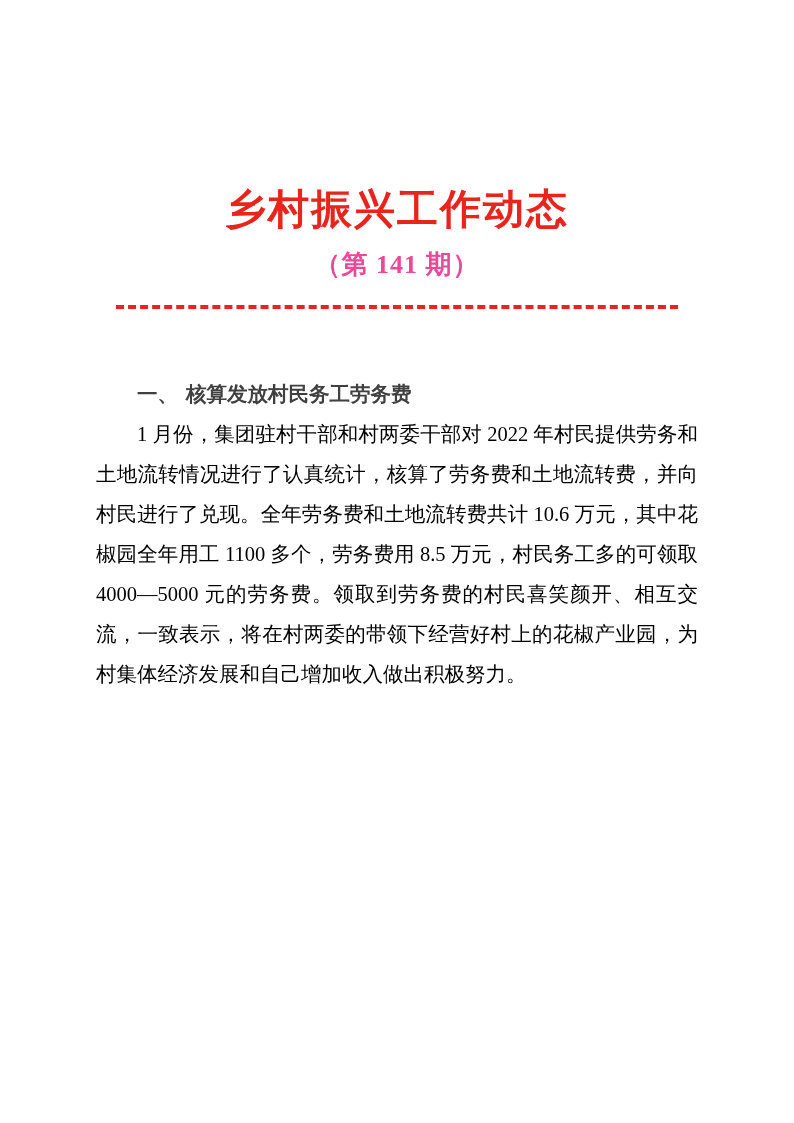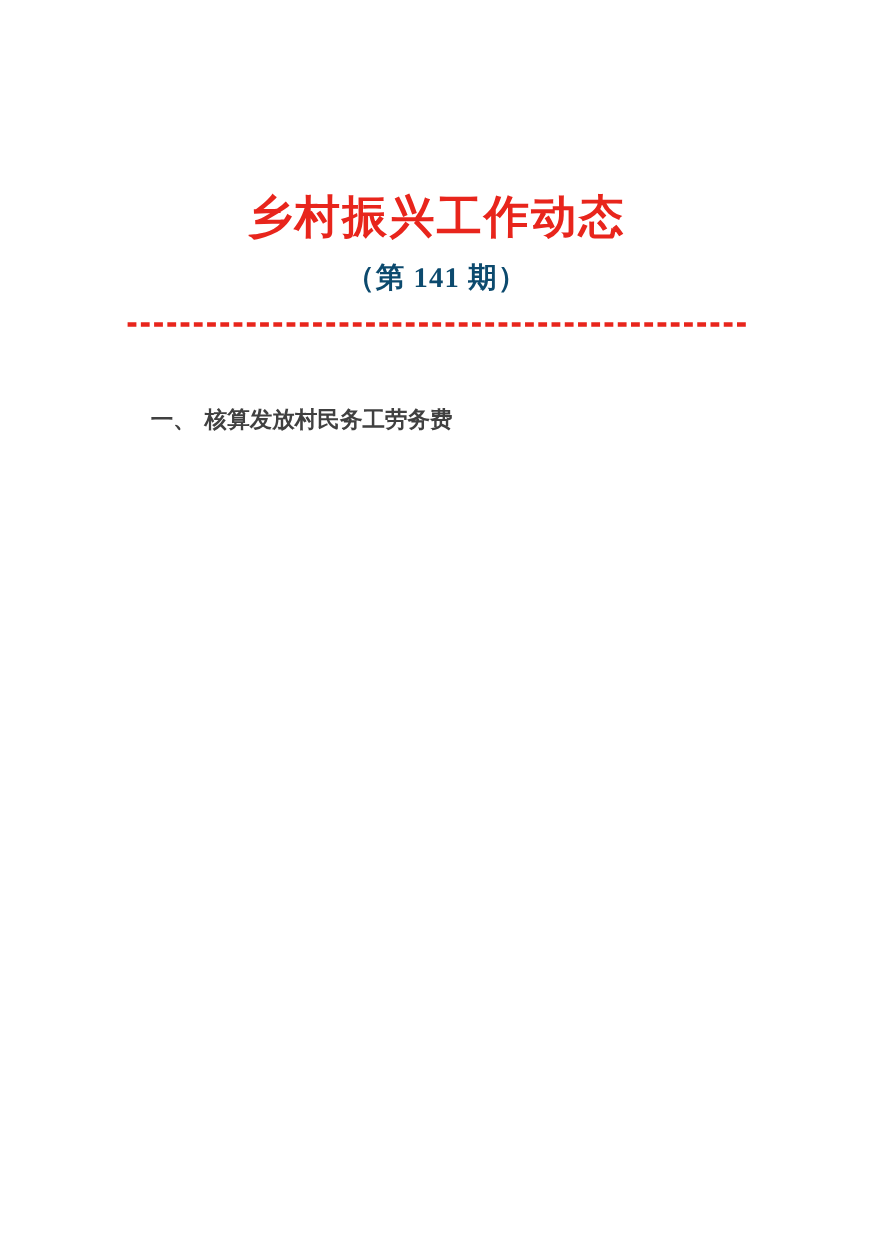--- a/index.html
+++ b/index.html
@@ -12,41 +12,41 @@
     width: 794px;
     height: 1123px;
     background: #ffffff;
     box-sizing: border-box;
     overflow: hidden;
     font-family: "Liberation Serif", serif;
   }
   .content {
     position: absolute;
     left: 96px;
-    top: 68px;
+    top: 80px;
     width: 602px;
   }
   .doc-title {
     margin: 0;
     padding: 0;
     text-align: center;
     font-family: "Liberation Serif", serif;
     font-weight: bold;
     font-size: 41px;
     letter-spacing: 2px;
     color: #e8251c;
     margin-top: 106px;
     line-height: 1.15;
   }
   .doc-issue {
     text-align: center;
     font-family: "Liberation Serif", serif;
     font-weight: bold;
     font-size: 26px;
-    color: #0c4a6e;
+    color: #ec4899;
     margin-top: 14px;
     letter-spacing: 1px;
   }
   .rule-wrap {
     margin-top: 20px;
     height: 10px;
     display: flex;
     align-items: center;
     justify-content: center;
   }
@@ -93,16 +93,17 @@
       <div class="rule"></div>
     </div>
 
     <div class="body-text">
 
       <div class="section-heading">
         <span class="num">一、</span><span>核算发放村民务工劳务费</span>
       </div>
 
 
+      <p>1 月份，集团驻村干部和村两委干部对 2022 年村民提供劳务和土地流转情况进行了认真统计，核算了劳务费和土地流转费，并向村民进行了兑现。全年劳务费和土地流转费共计 10.6 万元，其中花椒园全年用工 1100 多个，劳务费用 8.5 万元，村民务工多的可领取 4000—5000 元的劳务费。领取到劳务费的村民喜笑颜开、相互交流，一致表示，将在村两委的带领下经营好村上的花椒产业园，为村集体经济发展和自己增加收入做出积极努力。</p>
     </div>
 
   </div>
 </div>
 
 </body></html>

